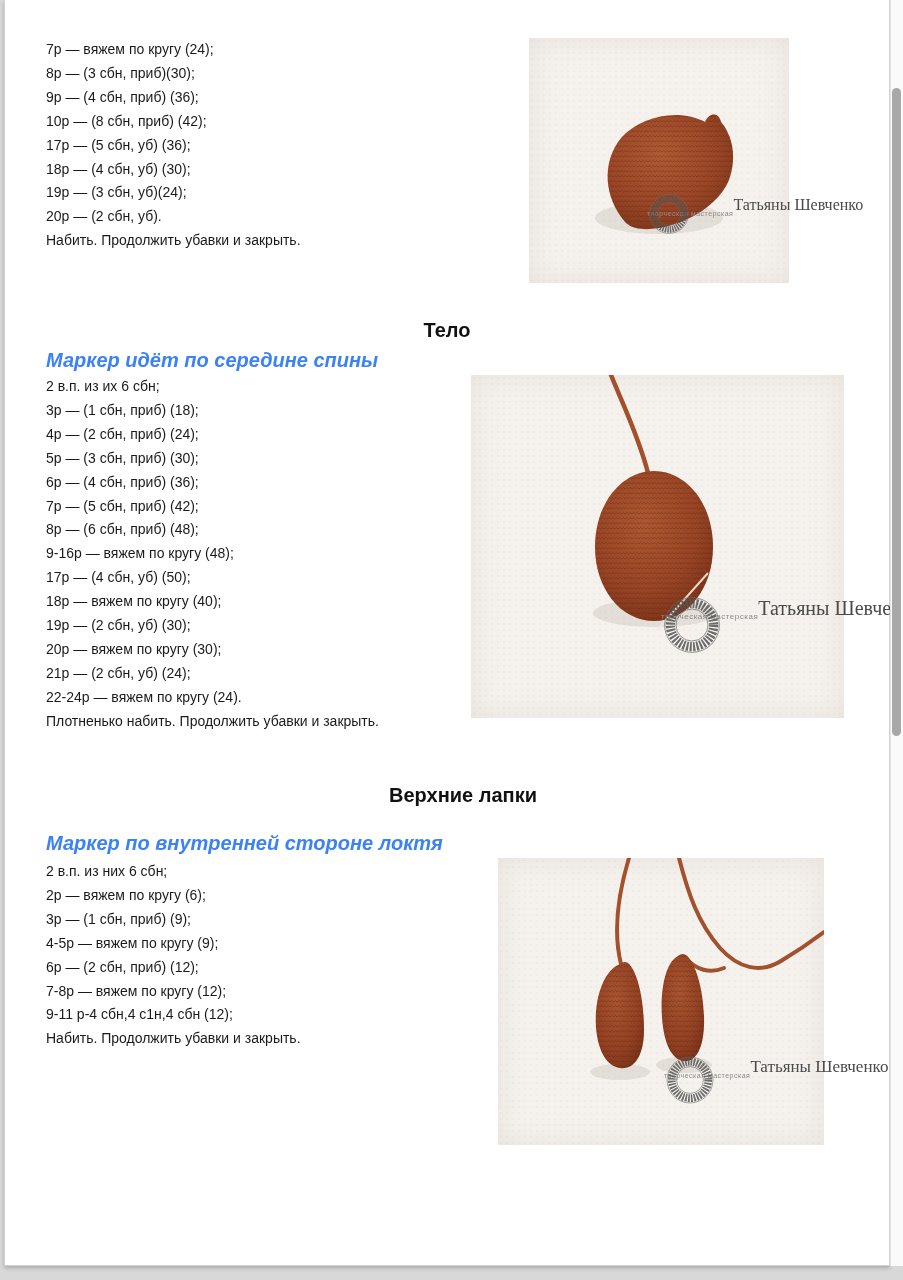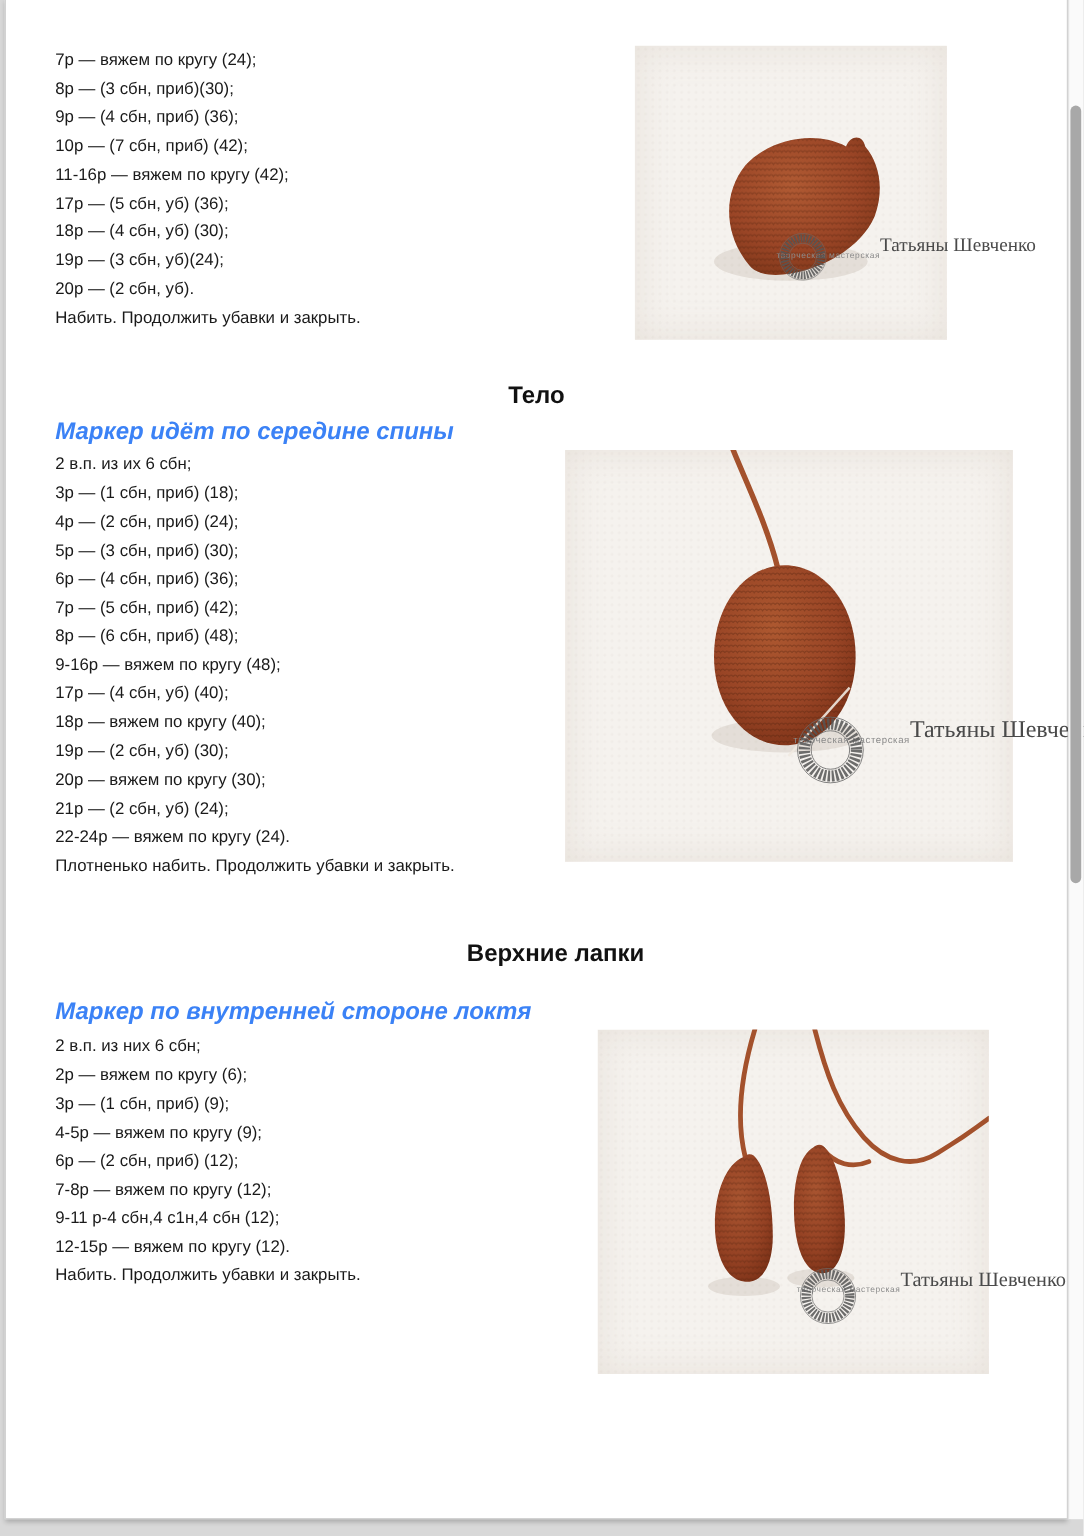--- a/index.html
+++ b/index.html
@@ -76,22 +76,21 @@
 </style>
 </head>
 <body>
 
 <div class="page">
 
   <div class="tblock blk0">
     <div class="tline">7р — вяжем по кругу (24);</div>
     <div class="tline">8р — (3 сбн, приб)(30);</div>
     <div class="tline">9р — (4 сбн, приб) (36);</div>
-    <div class="tline">10р — (7 сбн, приб) (42);</div>
-    <div class="tline">11-16р — вяжем по кругу (42);</div>
+    <div class="tline">10р — (8 сбн, приб) (42);</div>
     <div class="tline">17р — (5 сбн, уб) (36);</div>
     <div class="tline">18р — (4 сбн, уб) (30);</div>
     <div class="tline">19р — (3 сбн, уб)(24);</div>
     <div class="tline">20р — (2 сбн, уб).</div>
     <div class="tline">Набить. Продолжить убавки и закрыть.</div>
   </div>
 
   <figure class="photo ph1">
     <svg width="260" height="245" viewBox="0 0 260 245">
       <defs>
@@ -126,21 +125,21 @@
 
   <div class="tblock blk1">
     <div class="tline">2 в.п. из их 6 сбн;</div>
     <div class="tline">3р — (1 сбн, приб) (18);</div>
     <div class="tline">4р — (2 сбн, приб) (24);</div>
     <div class="tline">5р — (3 сбн, приб) (30);</div>
     <div class="tline">6р — (4 сбн, приб) (36);</div>
     <div class="tline">7р — (5 сбн, приб) (42);</div>
     <div class="tline">8р — (6 сбн, приб) (48);</div>
     <div class="tline">9-16р — вяжем по кругу (48);</div>
-    <div class="tline">17р — (4 сбн, уб) (40);</div>
+    <div class="tline">17р — (4 сбн, уб) (50);</div>
     <div class="tline">18р — вяжем по кругу (40);</div>
     <div class="tline">19р — (2 сбн, уб) (30);</div>
     <div class="tline">20р — вяжем по кругу (30);</div>
     <div class="tline">21р — (2 сбн, уб) (24);</div>
     <div class="tline">22-24р — вяжем по кругу (24).</div>
     <div class="tline">Плотненько набить. Продолжить убавки и закрыть.</div>
   </div>
 
   <figure class="photo ph2">
     <svg width="373" height="343" viewBox="0 0 373 343">
@@ -177,21 +176,20 @@
   <div class="subheading sh2">Маркер по внутренней стороне локтя</div>
 
   <div class="tblock blk2">
     <div class="tline">2 в.п. из них 6 сбн;</div>
     <div class="tline">2р — вяжем по кругу (6);</div>
     <div class="tline">3р — (1 сбн, приб) (9);</div>
     <div class="tline">4-5р — вяжем по кругу (9);</div>
     <div class="tline">6р — (2 сбн, приб) (12);</div>
     <div class="tline">7-8р — вяжем по кругу (12);</div>
     <div class="tline">9-11 р-4 сбн,4 с1н,4 сбн (12);</div>
-    <div class="tline">12-15р — вяжем по кругу (12).</div>
     <div class="tline">Набить. Продолжить убавки и закрыть.</div>
   </div>
 
   <figure class="photo ph3">
     <svg width="326" height="287" viewBox="0 0 326 287">
       <defs>
         <radialGradient id="g3" cx="42%" cy="35%" r="80%">
           <stop offset="0%" stop-color="#a85430"></stop>
           <stop offset="60%" stop-color="#944123"></stop>
           <stop offset="100%" stop-color="#742d14"></stop>

